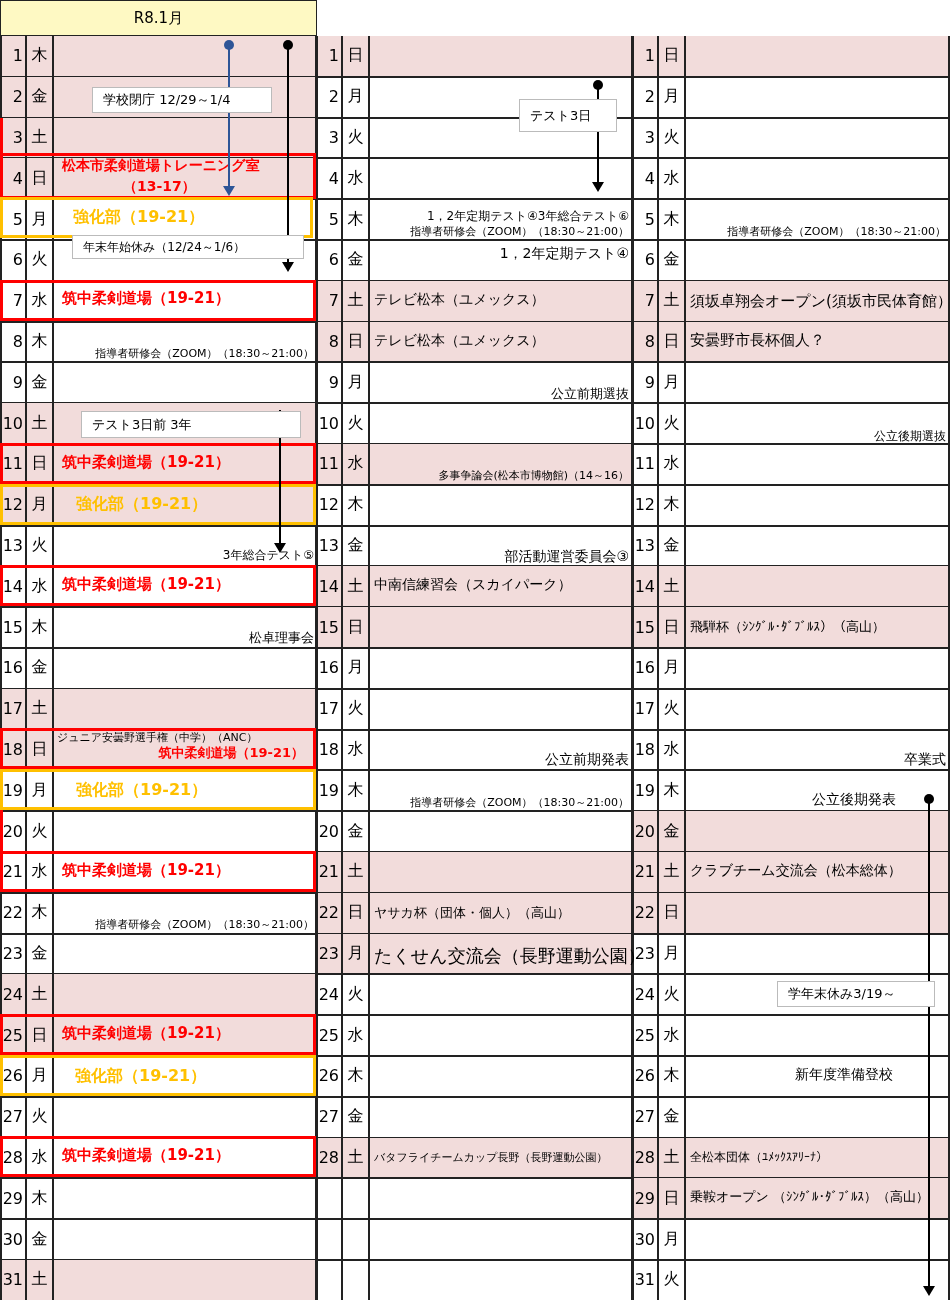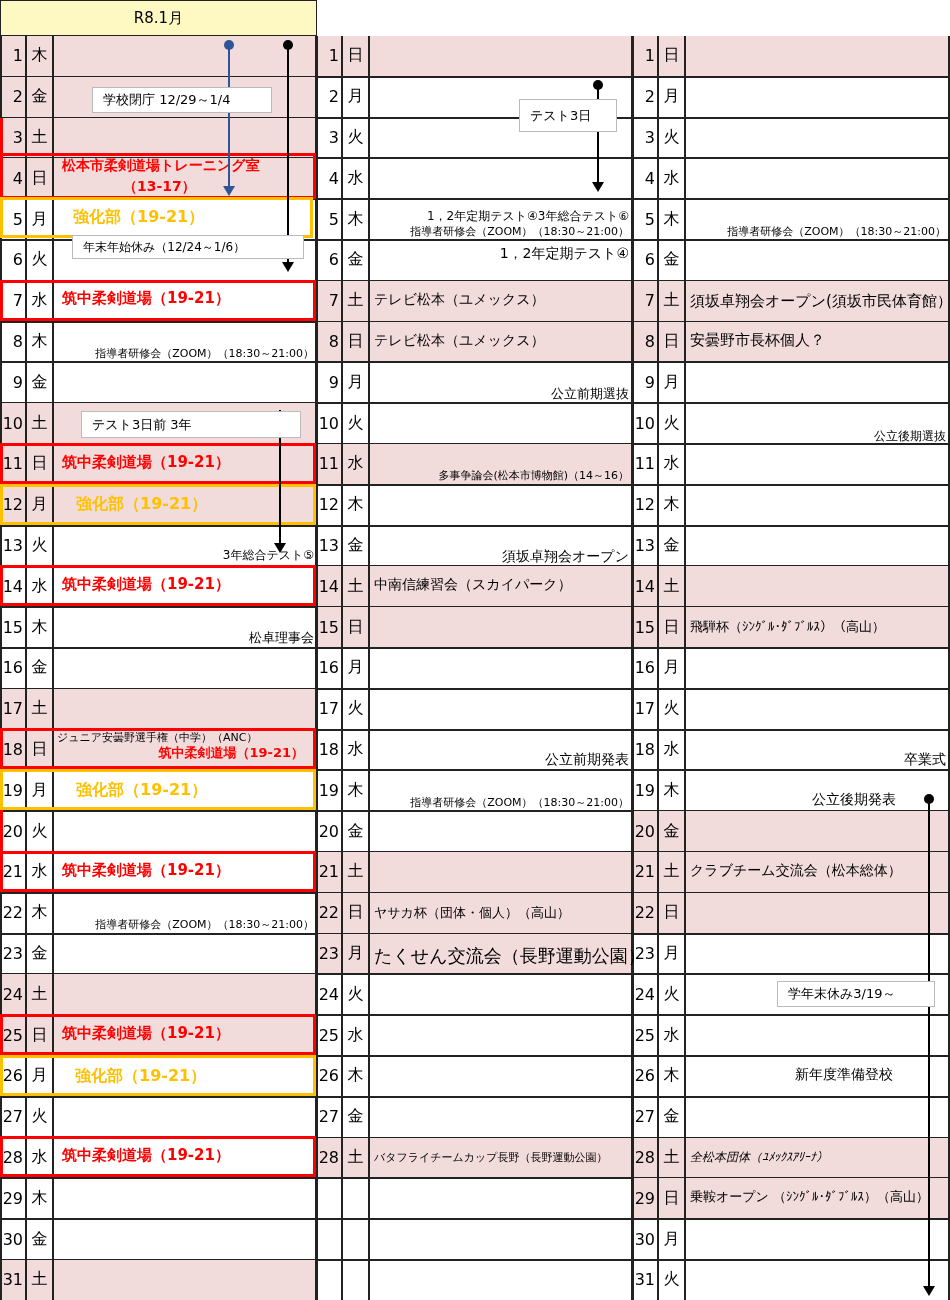--- a/index.html
+++ b/index.html
@@ -580,21 +580,21 @@
   <div class="callout" style="left:72px; top:235px; width:232px; height:24px; font-size:12px;">年末年始休み（12/24～1/6）</div>
   <div class="callout" style="left:81px; top:411px; width:220px; height:27px;">テスト3日前 3年</div>
 
   <div class="ev" style="right:321px; top:208px; font-size:12px;text-align:right;">1，2年定期テスト④3年総合テスト⑥</div>
   <div class="ev" style="right:321px; top:224px; font-size:11px;">指導者研修会（ZOOM）（18:30～21:00）</div>
   <div class="ev" style="right:321px; top:245px; font-size:14px;">1，2年定期テスト④</div>
   <div class="ev" style="left:374px; top:291px; font-size:14px;">テレビ松本（ユメックス）</div>
   <div class="ev" style="left:374px; top:332px; font-size:14px;">テレビ松本（ユメックス）</div>
   <div class="ev" style="right:321px; top:385px; font-size:13px;margin-left:41px;">公立前期選抜</div>
   <div class="ev" style="right:321px; top:468px; font-size:11px;">多事争論会(松本市博物館)（14～16）</div>
-  <div class="ev" style="right:321px; top:548px; font-size:14px;">須坂卓翔会オープン</div>
+  <div class="ev" style="right:321px; top:548px; font-size:14px;">部活動運営委員会③</div>
   <div class="ev" style="left:374px; top:576px; font-size:14px;">中南信練習会（スカイパーク）</div>
   <div class="ev" style="right:321px; top:751px; font-size:14px;">公立前期発表</div>
   <div class="ev" style="right:321px; top:795px; font-size:11px;">指導者研修会（ZOOM）（18:30～21:00）</div>
   <div class="ev" style="left:374px; top:904px; font-size:13px;">ヤサカ杯（団体・個人）（高山）</div>
   <div class="ev" style="left:374px; top:944px; font-size:18px;">たくせん交流会（長野運動公園）</div>
   <div class="ev" style="left:374px; top:1150px; font-size:11px;">バタフライチームカップ長野（長野運動公園）</div>
 
   <div class="dot" style="left:593px; top:80px;"></div>
   <div class="vline" style="left:597px; top:85px; height:98px;"></div>
   <div class="arrow-down" style="left:592px; top:182px;"></div>
@@ -602,20 +602,20 @@
 
   <div class="ev" style="right:4px; top:224px; font-size:11px;">指導者研修会（ZOOM）（18:30～21:00）</div>
   <div class="ev" style="left:690px; top:292px; font-size:15px;">須坂卓翔会オープン(須坂市民体育館）</div>
   <div class="ev" style="left:690px; top:331px; font-size:15px;">安曇野市長杯個人？</div>
   <div class="ev" style="right:4px; top:428px; font-size:12px;">公立後期選抜</div>
   <div class="ev" style="left:690px; top:618px; font-size:13px;">飛騨杯（ｼﾝｸﾞﾙ･ﾀﾞﾌﾞﾙｽ）（高山）</div>
   <div class="ev" style="right:4px; top:751px; font-size:14px;">卒業式</div>
   <div class="ev" style="left:812px; top:791px; font-size:14px;">公立後期発表</div>
   <div class="ev" style="left:690px; top:862px; font-size:14px;">クラブチーム交流会（松本総体）</div>
   <div class="ev" style="left:795px; top:1066px; font-size:14px;">新年度準備登校</div>
-  <div class="ev" style="left:690px; top:1149px; font-size:12px;font-style:italic;">全松本団体（ﾕﾒｯｸｽｱﾘｰﾅ）</div>
+  <div class="ev" style="left:690px; top:1149px; font-size:12px;">全松本団体（ﾕﾒｯｸｽｱﾘｰﾅ）</div>
   <div class="ev" style="left:690px; top:1188px; font-size:13px;text-align:center;">乗鞍オープン （ｼﾝｸﾞﾙ･ﾀﾞﾌﾞﾙｽ）（高山）</div>
 
   <div class="dot" style="left:924px; top:794px;"></div>
   <div class="vline" style="left:928px; top:799px; height:488px;"></div>
   <div class="arrow-down" style="left:923px; top:1286px;"></div>
   <div class="callout" style="left:777px; top:981px; width:158px; height:26px;">学年末休み3/19～</div>
 </div>
 
 </body></html>

